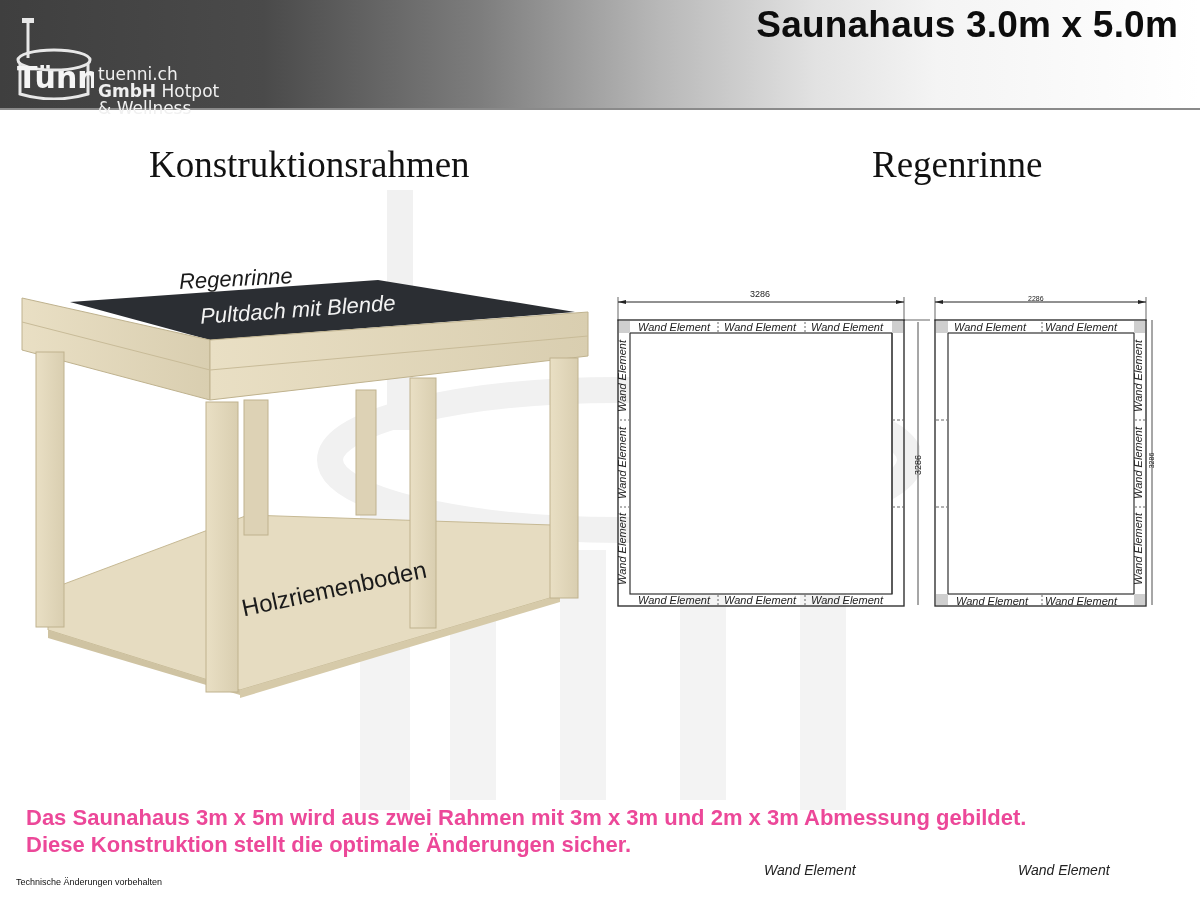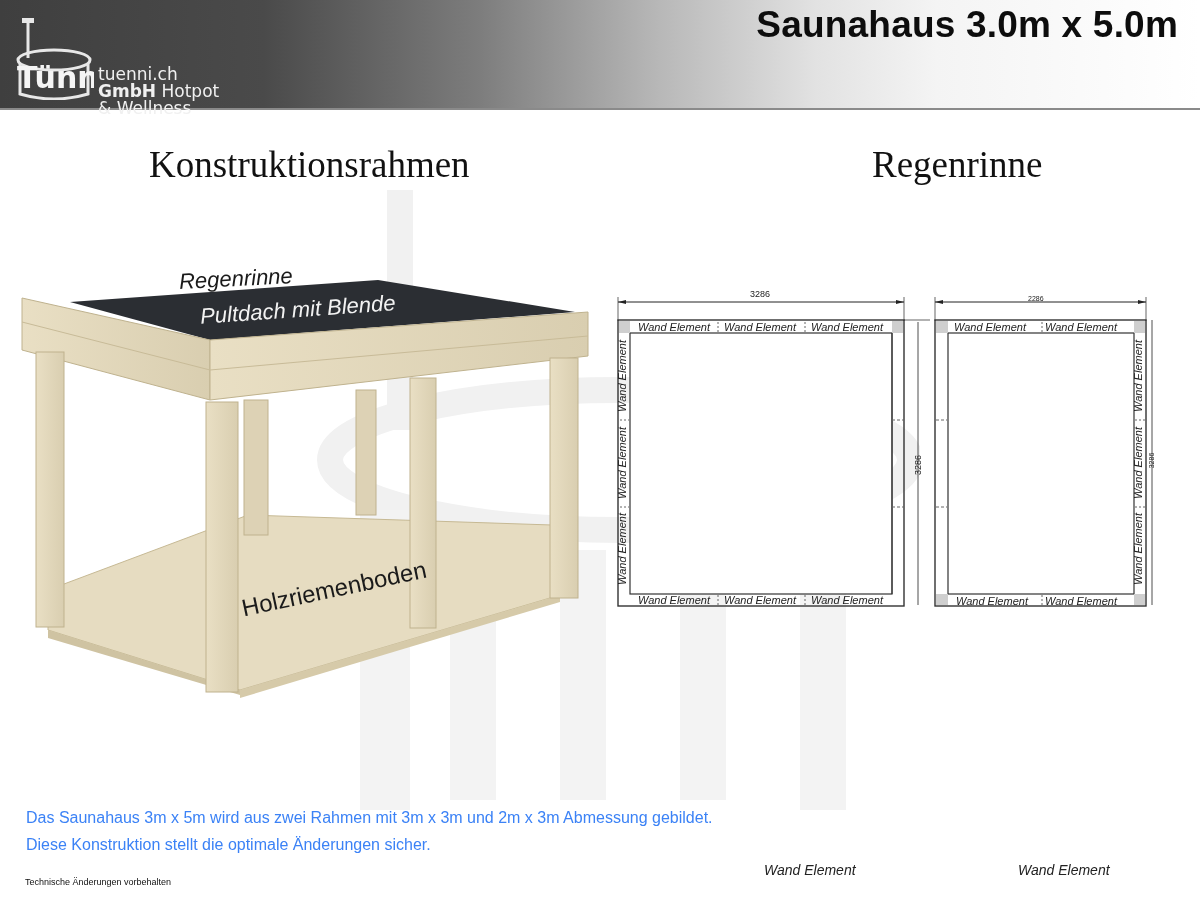--- a/index.html
+++ b/index.html
@@ -34,22 +34,22 @@
   .lbl-regen { left: 179px; top: 266px; transform: rotate(-3deg); }
   .lbl-pult { left: 200px; top: 297px; transform: rotate(-4deg); color: #f2f2f2; font-size: 22px; }
   .lbl-holz { left: 240px; top: 575px; transform: rotate(-12deg); font-style: normal; font-size: 24px; }
 
   
   .plan { position: absolute; text-align: center; }
   .wand { position: absolute; font-style: italic; font-size: 11px; color: #222; white-space: nowrap; font-family: "Liberation Sans", sans-serif; }
   .dim { position: absolute; font-size: 9px; color: #222; }
 
   
-  .desc { position: absolute; left: 26px; top: 804px; font-weight: normal; font-size: 16px; line-height: 27px; color: #3b82f6; }
-  .foot { position: absolute; left: 25px; top: 877px; font-size: 9px; color: #111; }
+  .desc { position: absolute; left: 26px; top: 804px; font-weight: bold; font-size: 22px; line-height: 27px; color: #ec4899; }
+  .foot { position: absolute; left: 16px; top: 877px; font-size: 9px; color: #111; }
   .legend-wand { position: absolute; top: 862px; font-style: italic; font-size: 14px; color: #222; }
 </style>
 </head>
 <body>
 
 <div class="header">
   <div class="logo">
     <svg width="80" height="86" viewBox="0 0 80 86">
       <ellipse cx="40" cy="46" rx="36" ry="10" fill="none" stroke="#e8e8e8" stroke-width="3"></ellipse>
       <line x1="14" y1="8" x2="14" y2="44" stroke="#e8e8e8" stroke-width="3"></line>

